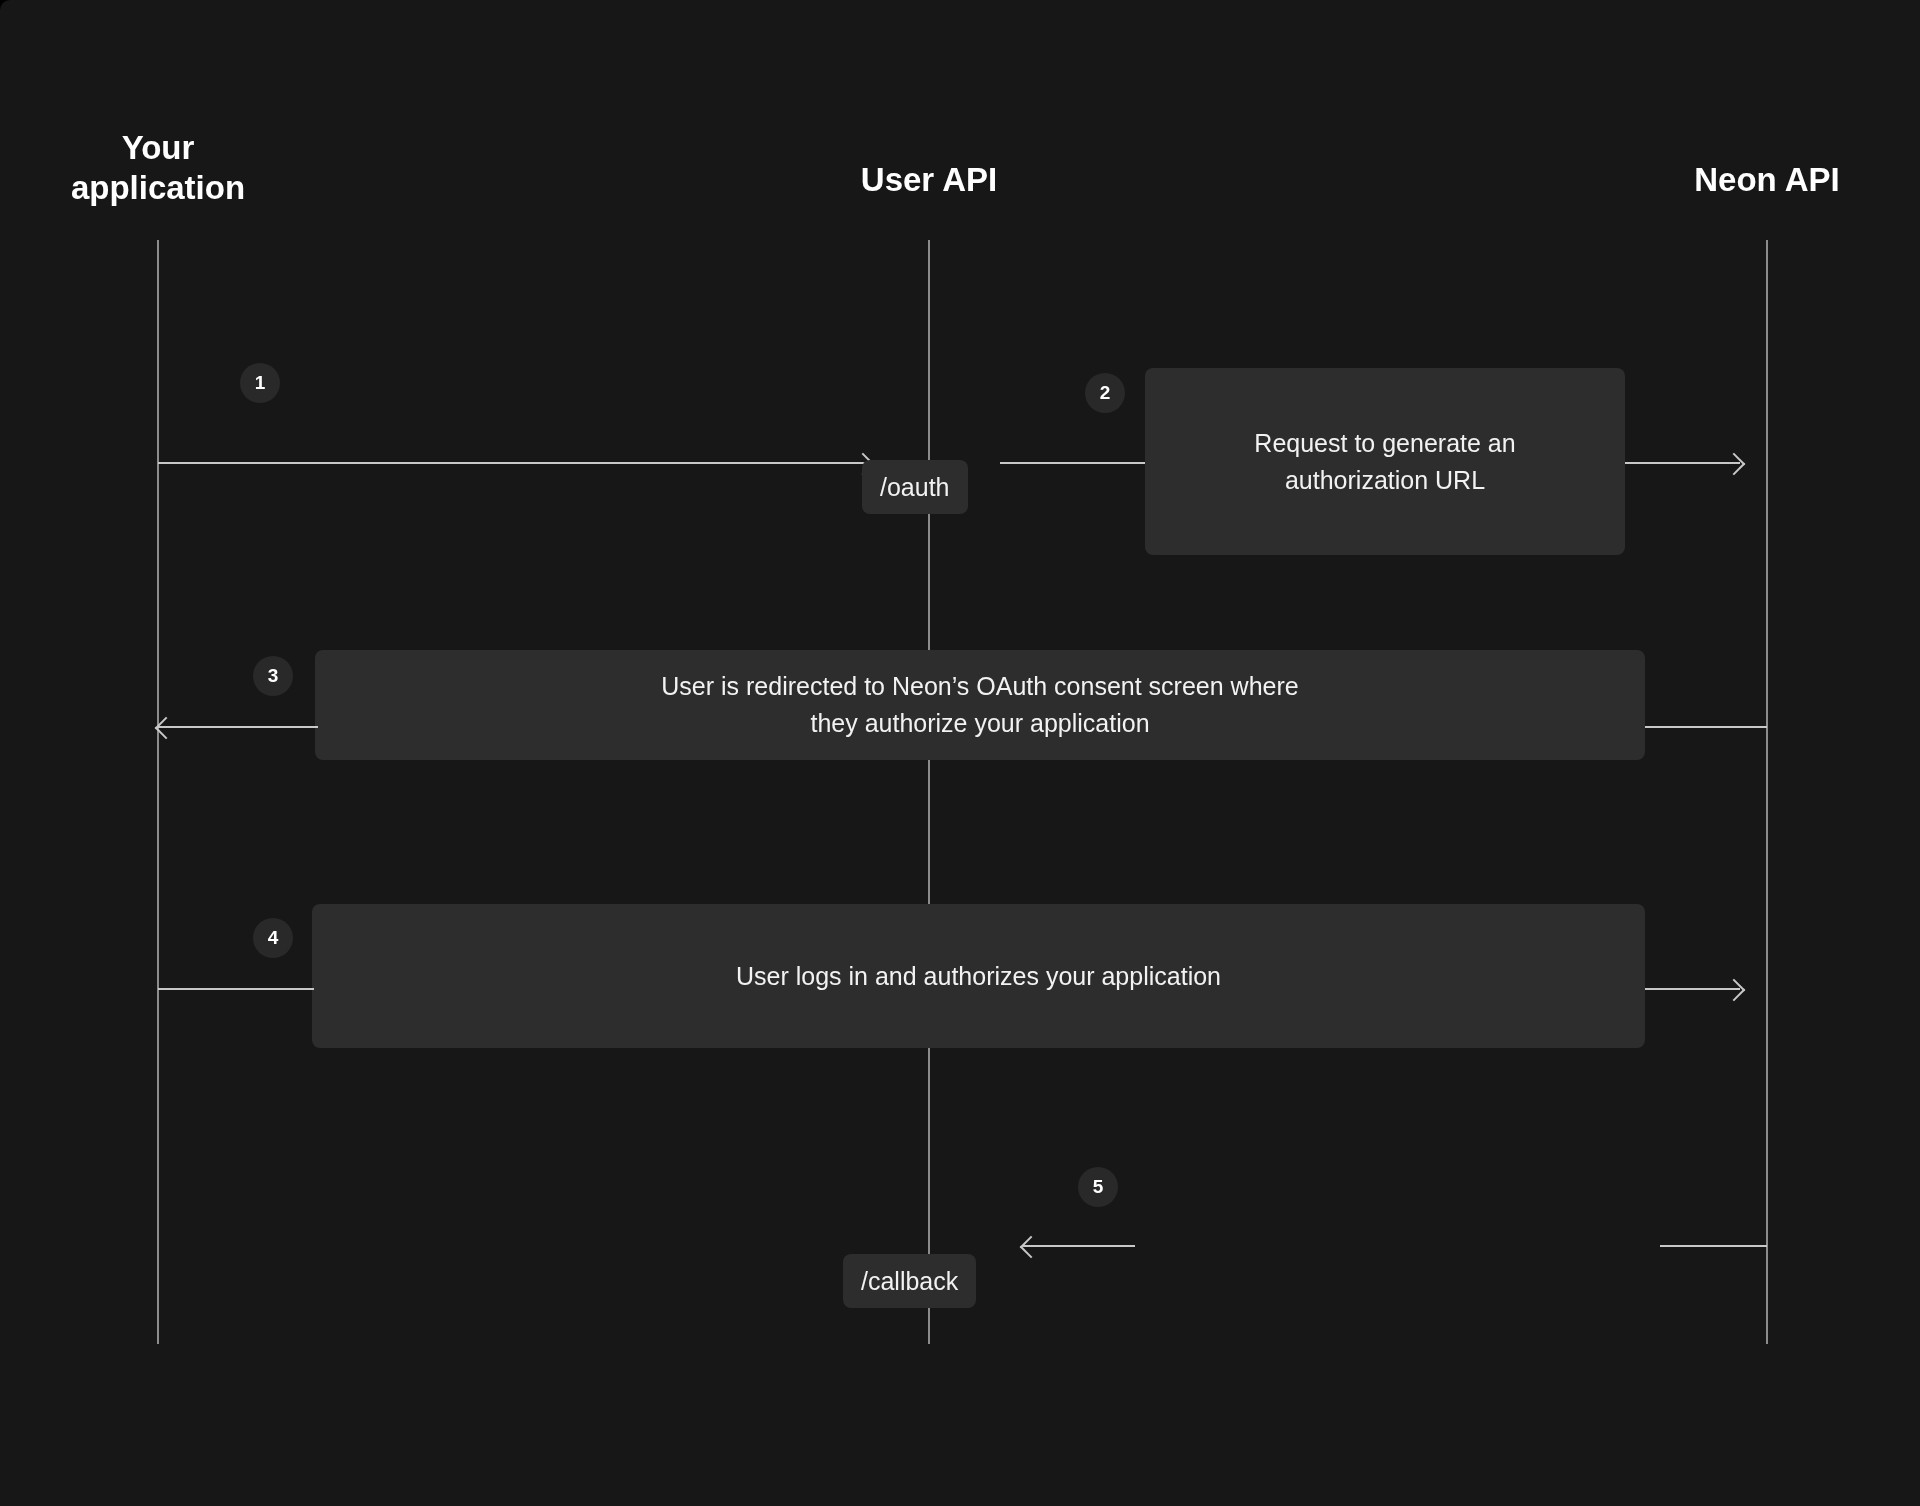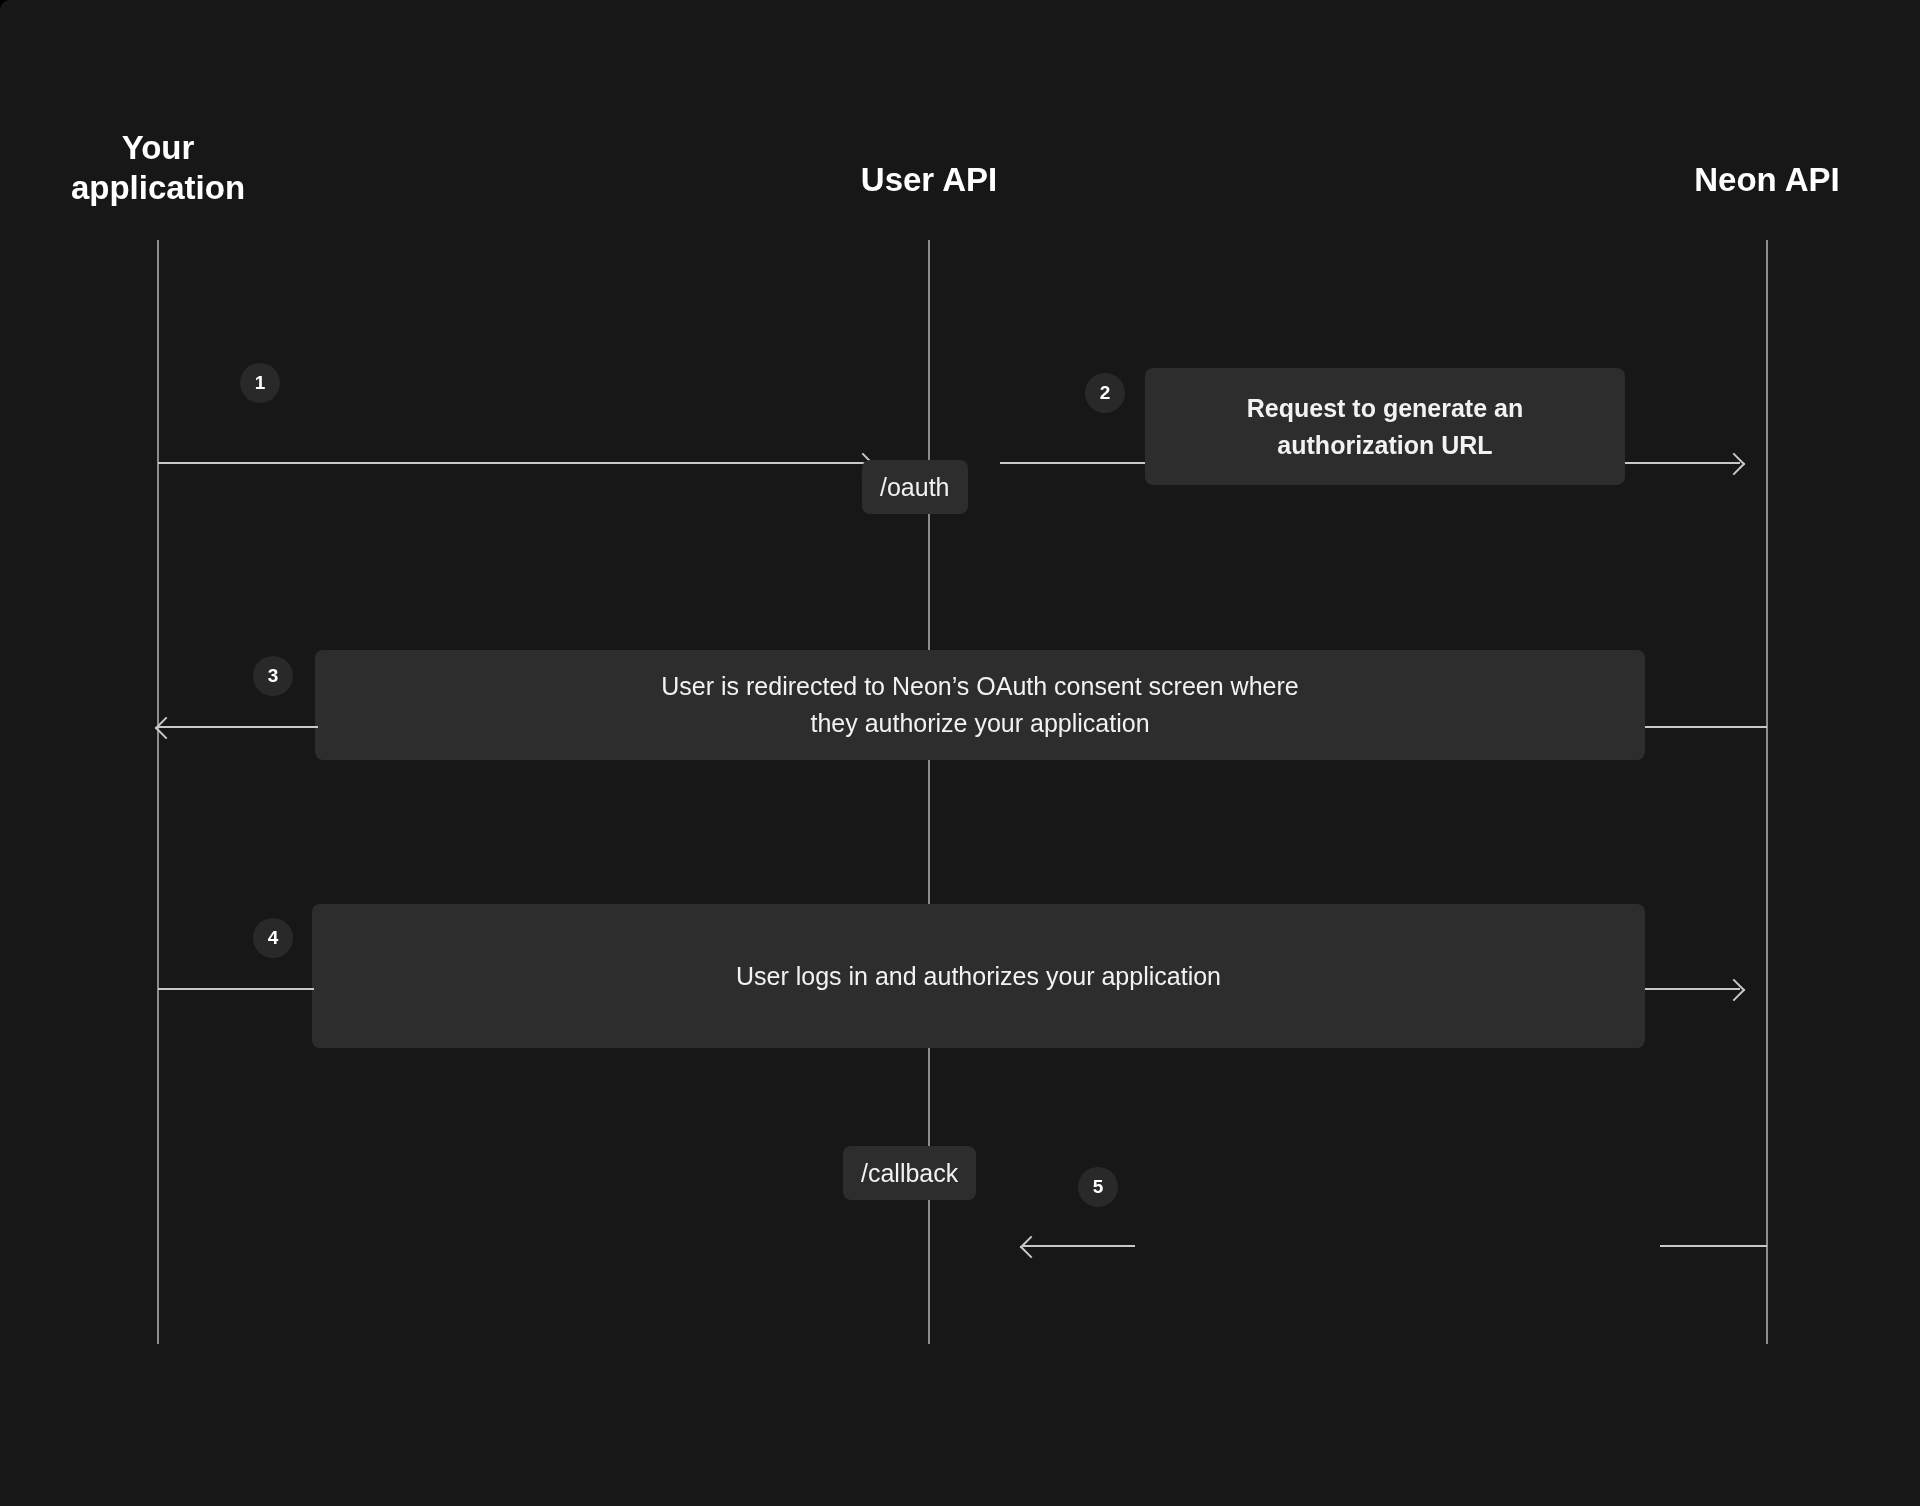--- a/index.html
+++ b/index.html
@@ -128,41 +128,41 @@
 
 
   <div class="chip" style="left:862px; top:460px;">/oauth</div>
 
   <div class="arrow-line" style="left:1000px; top:462px; width:145px;"></div>
   <div class="arrow-line" style="left:1625px; top:462px; width:115px;"></div>
   <div class="arrow-head right" style="left:1726px; top:456px;"></div>
 
   <div class="badge" style="left:1085px; top:373px;">2</div>
 
-  <div class="msgbox" style="left:1145px; top:368px; width:480px; height:117px;font-weight:bold;">Request to generate an
+  <div class="msgbox" style="left:1145px; top:368px; width:480px; height:187px;">Request to generate an
 authorization URL</div>
 
   <div class="arrow-line" style="left:158px; top:726px; width:160px;"></div>
   <div class="arrow-head left" style="left:158px; top:720px;"></div>
   <div class="arrow-line" style="left:1645px; top:726px; width:122px;"></div>
 
   <div class="badge" style="left:253px; top:656px;">3</div>
 
   <div class="msgbox" style="left:315px; top:650px; width:1330px; height:110px;">User is redirected to Neon’s OAuth consent screen where
 they authorize your application</div>
 
   <div class="arrow-line" style="left:158px; top:988px; width:156px;"></div>
   <div class="arrow-line" style="left:1645px; top:988px; width:95px;"></div>
   <div class="arrow-head right" style="left:1726px; top:982px;"></div>
 
   <div class="badge" style="left:253px; top:918px;">4</div>
 
   <div class="msgbox" style="left:312px; top:904px; width:1333px; height:144px;">User logs in and authorizes your application</div>
 
-  <div class="chip" style="left:843px; top:1146px;">/callback</div>
+  <div class="chip" style="left:843px; top:1254px;">/callback</div>
 
   <div class="arrow-line" style="left:1023px; top:1245px; width:112px;"></div>
   <div class="arrow-head left" style="left:1023px; top:1239px;"></div>
   <div class="arrow-line" style="left:1660px; top:1245px; width:107px;"></div>
 
   <div class="badge" style="left:1078px; top:1167px;">5</div>
 
 
 </div>
 

